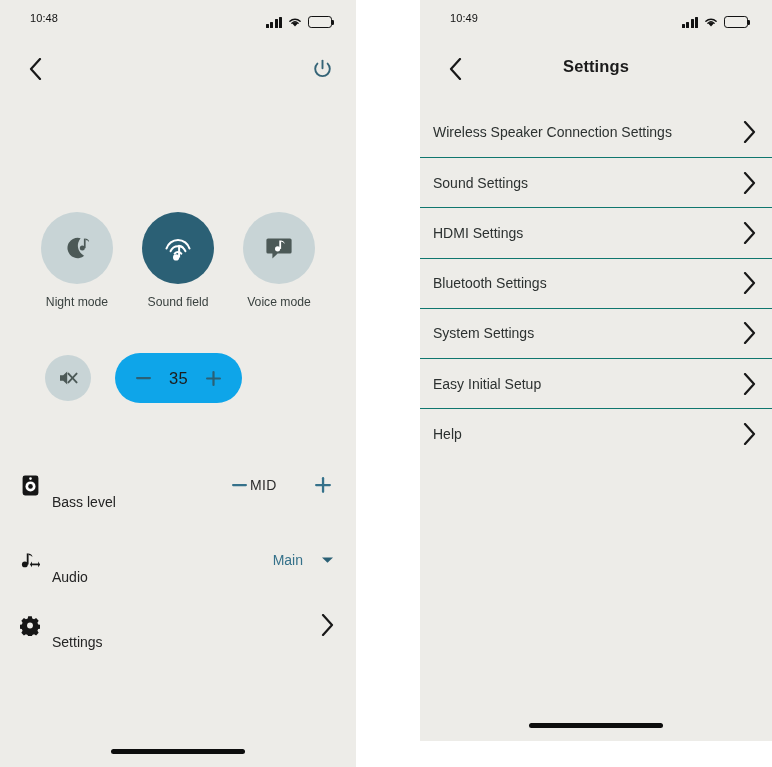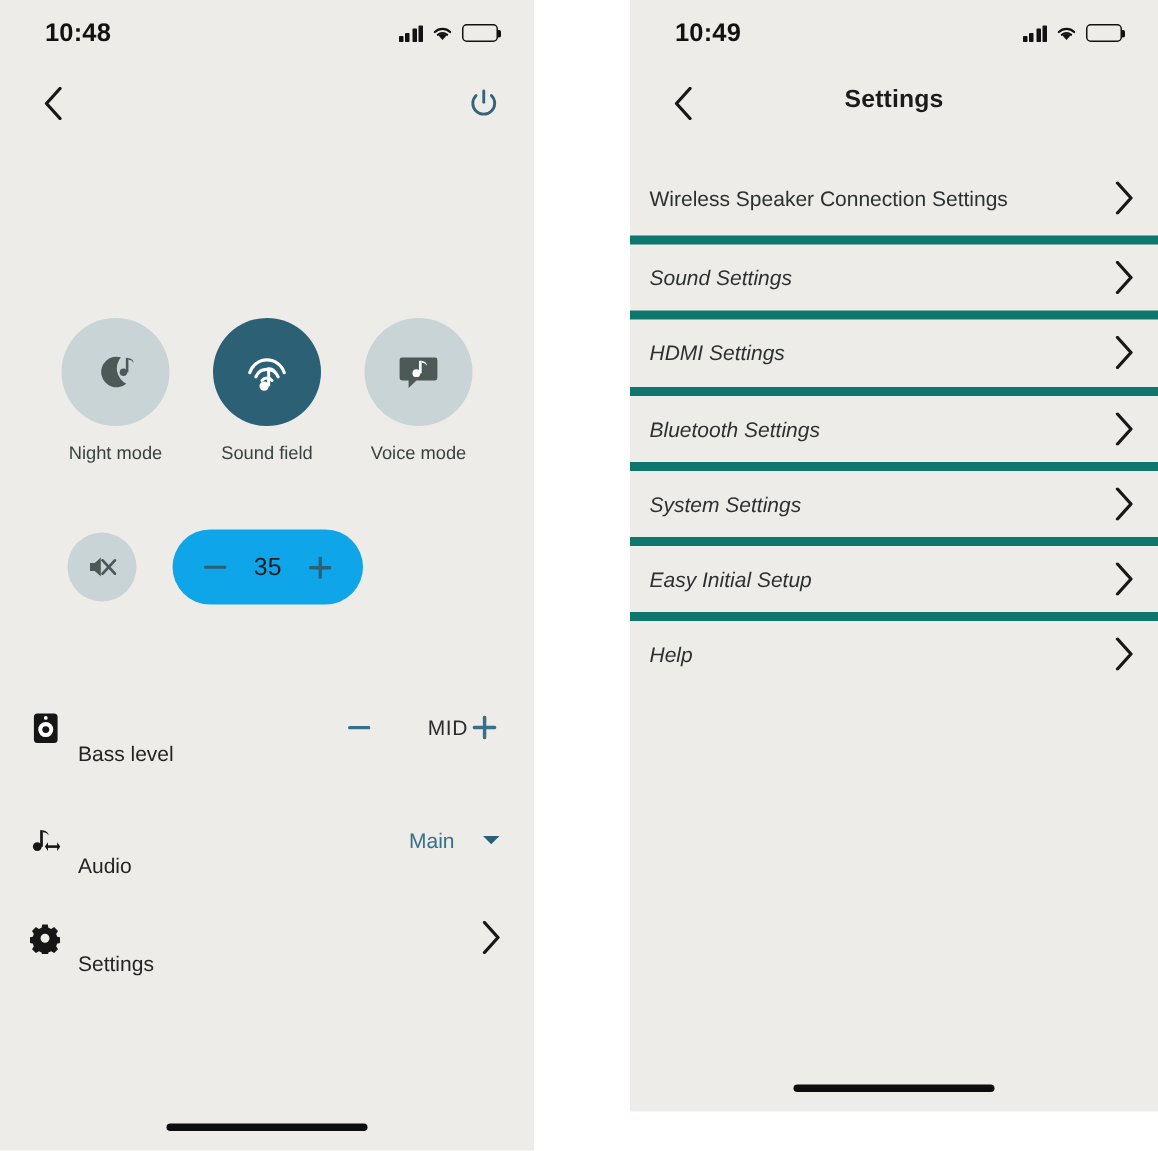--- a/index.html
+++ b/index.html
@@ -32,22 +32,22 @@
 
   
   .statusbar {
     position: relative;
     height: 44px;
   }
   .status-time {
     position: absolute;
     left: 30px;
     top: 12px;
-    font-size: 17px;
-    font-weight: bold;
+    font-size: 11px;
+    font-weight: normal;
     color: #121212;
     letter-spacing: 0.1px;
   }
   .status-icons {
     position: absolute;
     right: 24px;
     top: 14px;
     display: flex;
     align-items: flex-end;
     gap: 5px;
@@ -211,21 +211,21 @@
   .lr-spacer { flex: 1; }
   .lr-minus, .lr-plus {
     color: #2b6075;
     width: 22px;
     display:flex; align-items:center; justify-content:center;
   }
   .lr-value-mid {
     font-size: 14px;
     color: #2c2c2c;
     width: 62px;
-    text-align: right;
+    text-align: left;
     letter-spacing: 0.4px;
   }
   .lr-value-teal {
     font-size: 14px;
     color: #35718a;
     margin-right: 18px;
   }
   .lr-end { margin-right: 22px; display:flex; align-items:center; }
 
   #row-bass     { top: 465px; }
@@ -238,21 +238,21 @@
     left: 0; top: 107px;
     width: 352px;
   }
   .set-item {
     position: relative;
     height: 50.2px;
     display: flex;
     align-items: center;
     box-sizing: border-box;
   }
-  .set-item + .set-item { border-top: 6px solid #0f766e; font-style: italic; }
+  .set-item + .set-item { border-top: 1px solid #0f766e; }
   .set-label {
     margin-left: 13px;
     font-size: 14px;
     color: #2c3130;
   }
   .set-chevron {
     position: absolute;
     right: 16px;
     top: 50%;
     transform: translateY(-50%);

